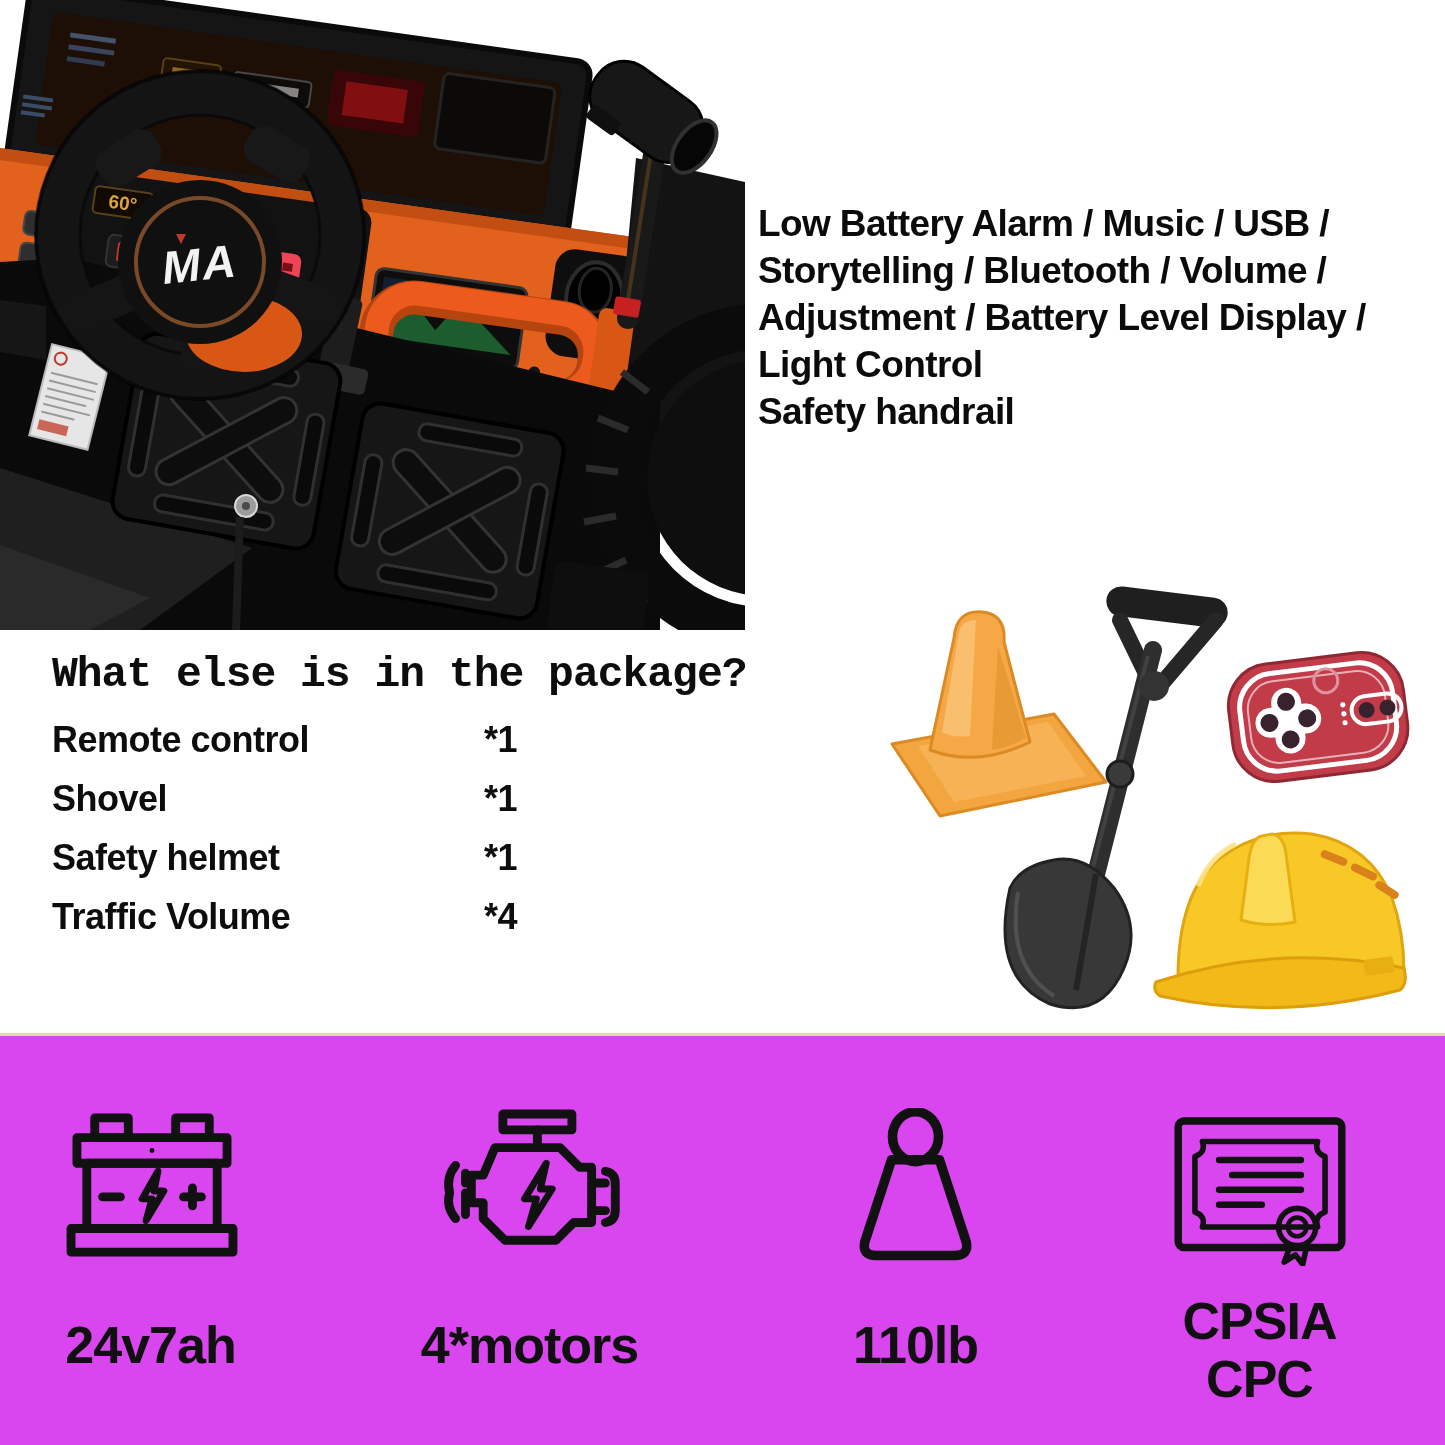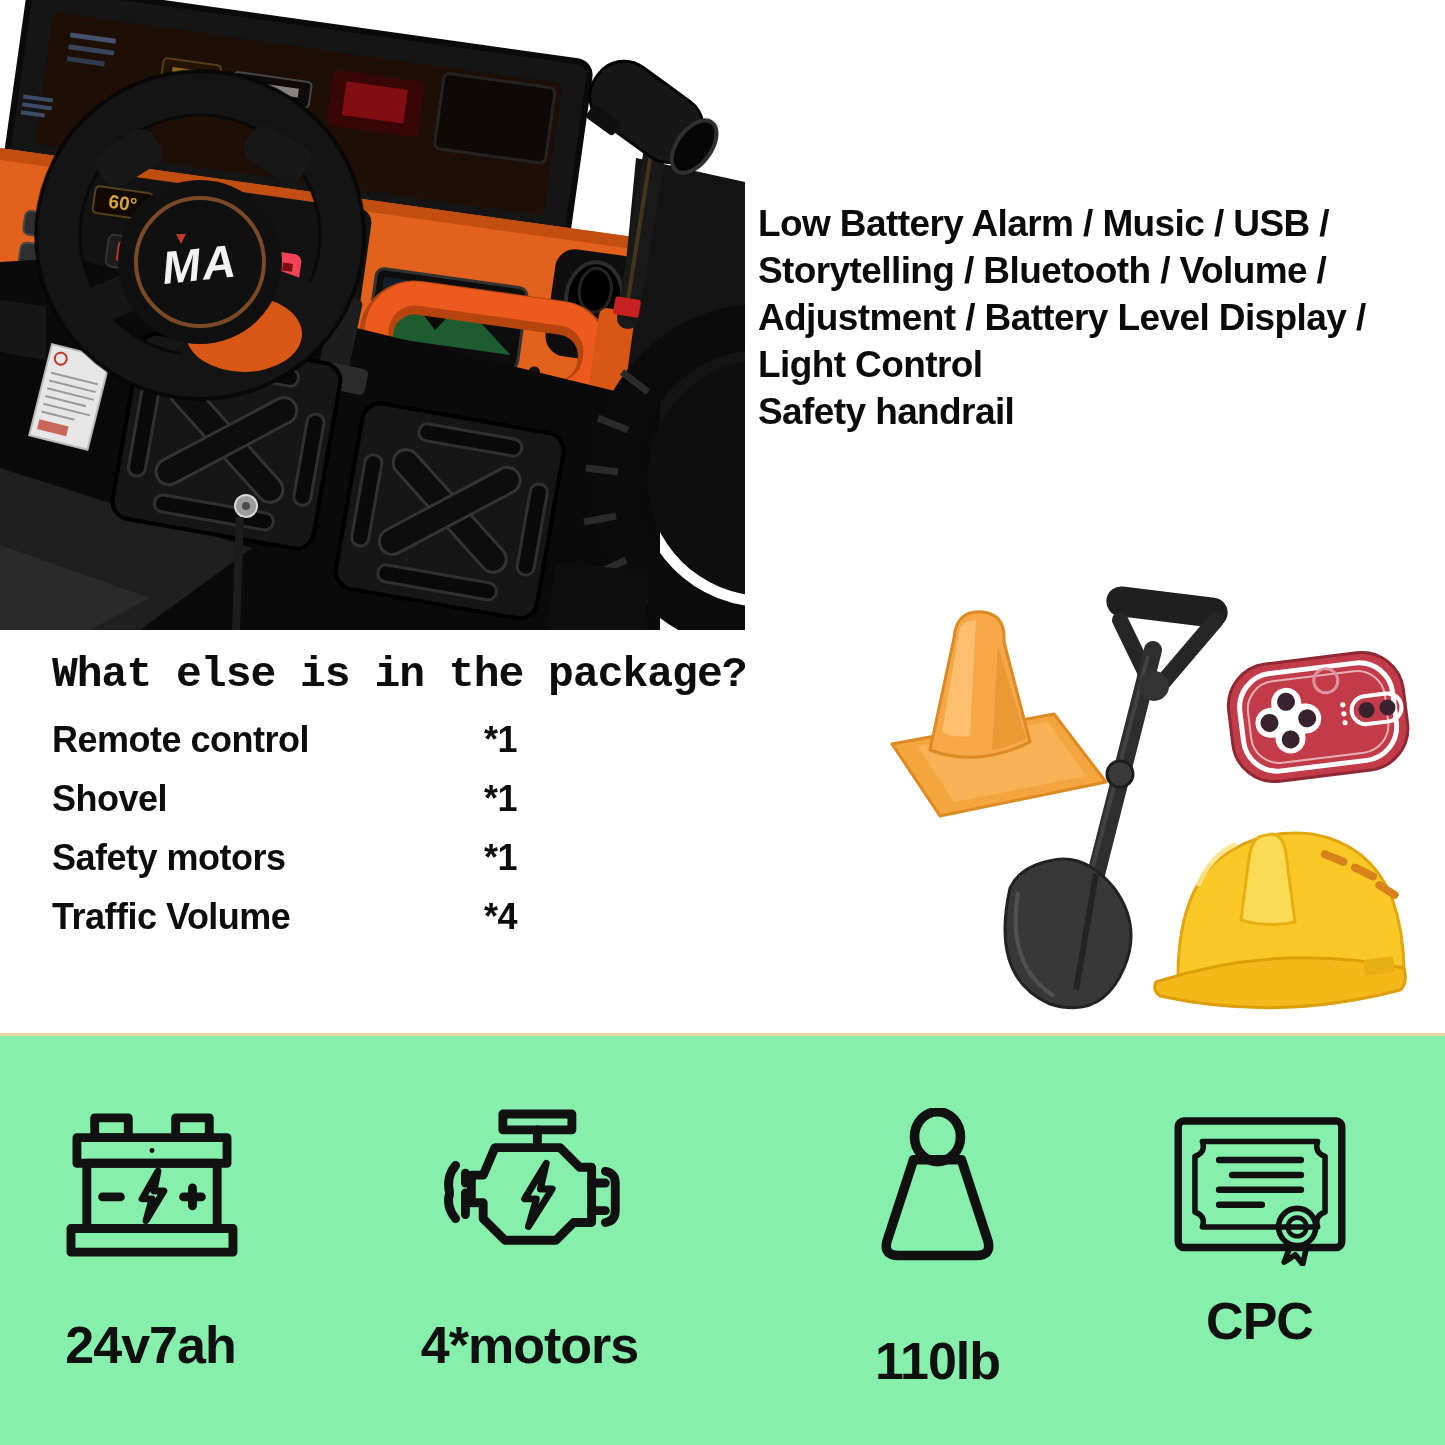--- a/index.html
+++ b/index.html
@@ -27,26 +27,26 @@
   .package{left:52px;top:650px;width:740px;}
   .package-heading{
     font-size:43px;font-weight:700;letter-spacing:-1px;margin-bottom:20px;font-family:Liberation Mono, monospace;
   }
   .package-row{position:relative;height:59px;font-size:36px;font-weight:700;letter-spacing:-0.5px;}
   .package-qty{position:absolute;left:432px;top:0;}
 
   
   .spec-banner{
     left:0;top:1033px;width:1445px;height:412px;
-    background:#86efac;border-top:3px solid #EDD9A4;box-sizing:border-box;
+    background:#d946ef;border-top:3px solid #EDD9A4;box-sizing:border-box;
   }
   .spec-col{position:absolute;display:flex;flex-direction:column;align-items:center;}
   .spec-col-1{left:18px;top:72px;width:265px;}
   .spec-col-2{left:352px;top:72px;width:355px;}
-  .spec-col-3{left:800px;top:72px;width:275px;gap:16px;}
+  .spec-col-3{left:778px;top:72px;width:275px;}
   .spec-col-4{left:1112px;top:72px;width:295px;}
   .spec-icon{height:158px;}
   .spec-label{
     margin-top:50px;font-size:52px;font-weight:700;color:#101010;letter-spacing:-1px;
     text-align:center;line-height:58px;white-space:nowrap;
   }
   .spec-label-two{margin-top:26px;}
 </style>
 </head>
 <body>
@@ -265,21 +265,21 @@
   <div class="package-heading">What else is in the package?</div>
   <div class="package-row">
     <span>Remote control</span>
     <span class="package-qty">*1</span>
   </div>
   <div class="package-row">
     <span>Shovel</span>
     <span class="package-qty">*1</span>
   </div>
   <div class="package-row">
-    <span>Safety motors</span>
+    <span>Safety helmet</span>
     <span class="package-qty">*1</span>
   </div>
   <div class="package-row">
     <span>Traffic Volume</span>
     <span class="package-qty">*4</span>
   </div>
 </div>
 
 <div class="abs accessories-photo">
   <svg viewBox="0 0 587 432" width="587" height="432">
@@ -391,17 +391,18 @@
       <path d="M38 36 L162 36 Q158 48 170 52 L170 112 Q158 116 162 128 L38 128 Q42 116 30 112 L30 52 Q42 48 38 36 Z" stroke-width="6"></path>
       <line x1="56" y1="56" x2="144" y2="56" stroke-width="7"></line>
       <line x1="70" y1="72" x2="144" y2="72" stroke-width="7"></line>
       <line x1="56" y1="88" x2="144" y2="88" stroke-width="7"></line>
       <line x1="56" y1="104" x2="102" y2="104" stroke-width="7"></line>
       <path d="M132 150 L126 166 L138 158 L146 168 L150 150" stroke-width="6"></path>
       <circle cx="140" cy="128" r="20" stroke-width="6"></circle>
       <circle cx="140" cy="128" r="10" stroke-width="5"></circle>
     </svg>
     <div class="spec-label spec-label-two">
+      <div>CPSIA</div>
       <div>CPC</div>
     </div>
   </div>
 
 </div>
 
 </body></html>

